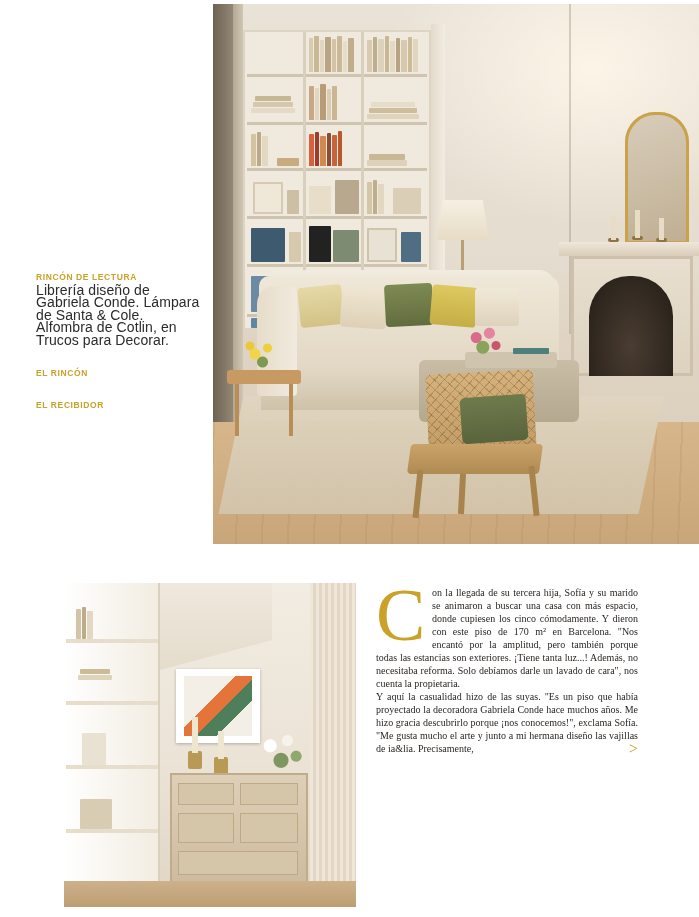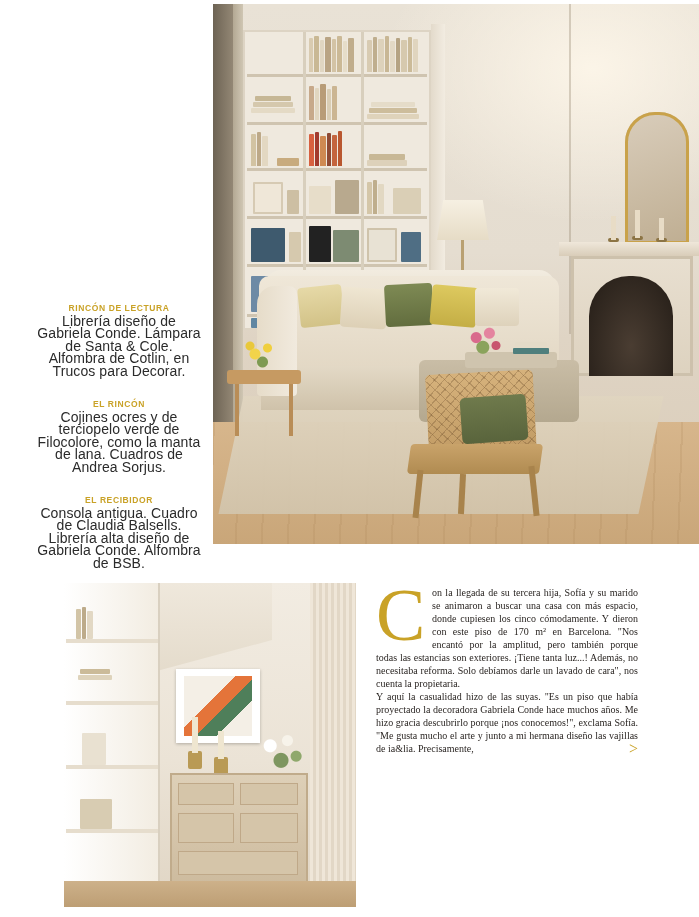--- a/index.html
+++ b/index.html
@@ -314,22 +314,21 @@
     position: absolute; left: 0; bottom: 0; width: 292px; height: 26px;
     background: linear-gradient(180deg,#cdb18a,#bd9e74);
   }
 
   
   .captions {
     position: absolute;
     left: 36px;
     top: 272px;
     width: 166px;
-    text-align: center;
-    margin-top: 31px;
+    text-align: left;
   }
   .cap-block { margin-bottom: 22px; }
   .cap-title {
     font-size: 8.5px;
     letter-spacing: .6px;
     color: #c9a227;
     font-weight: bold;
     margin-bottom: 2px;
   }
   .cap-body {
@@ -522,26 +521,24 @@
 
   <div class="captions">
 
     <div class="cap-block">
       <div class="cap-title">RINCÓN DE LECTURA</div>
       <div class="cap-body">Librería diseño de Gabriela Conde. Lámpara de Santa &amp; Cole. Alfombra de Cotlin, en Trucos para Decorar.</div>
     </div>
 
     <div class="cap-block">
       <div class="cap-title">EL RINCÓN</div>
-      <div class="cap-body">Cojines ocres y de terciopelo verde de Filocolore, como la manta de lana. Cuadros de Andrea Sorjus.</div>
     </div>
 
     <div class="cap-block">
       <div class="cap-title">EL RECIBIDOR</div>
-      <div class="cap-body">Consola antigua. Cuadro de Claudia Balsells. Librería alta diseño de Gabriela Conde. Alfombra de BSB.</div>
     </div>
 
   </div>
 
   <div class="photo-bottom">
     <div class="pb-wall"></div>
     <div class="pb-angled"></div>
 
     <div class="pb-shelf-unit">
       <div class="pb-shelf" style="top:56px"></div>

